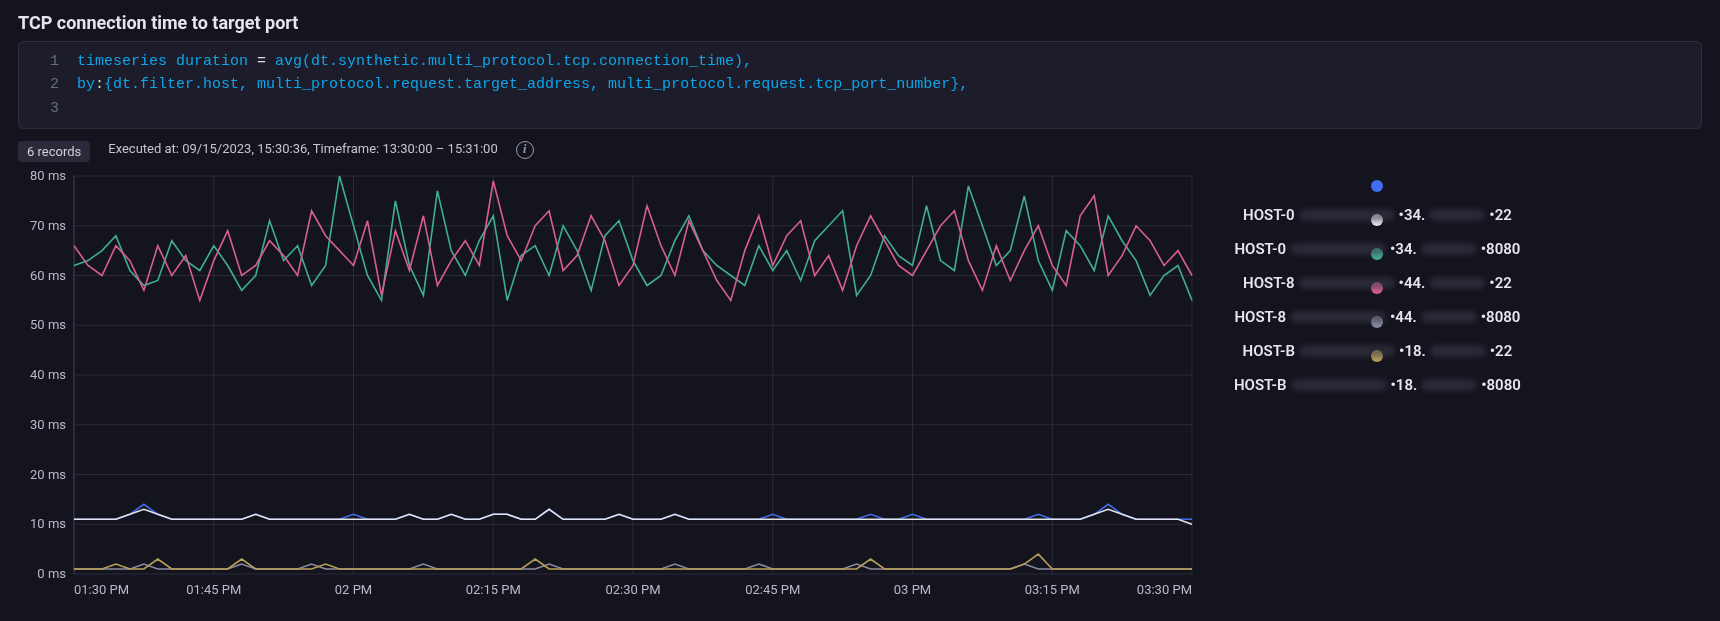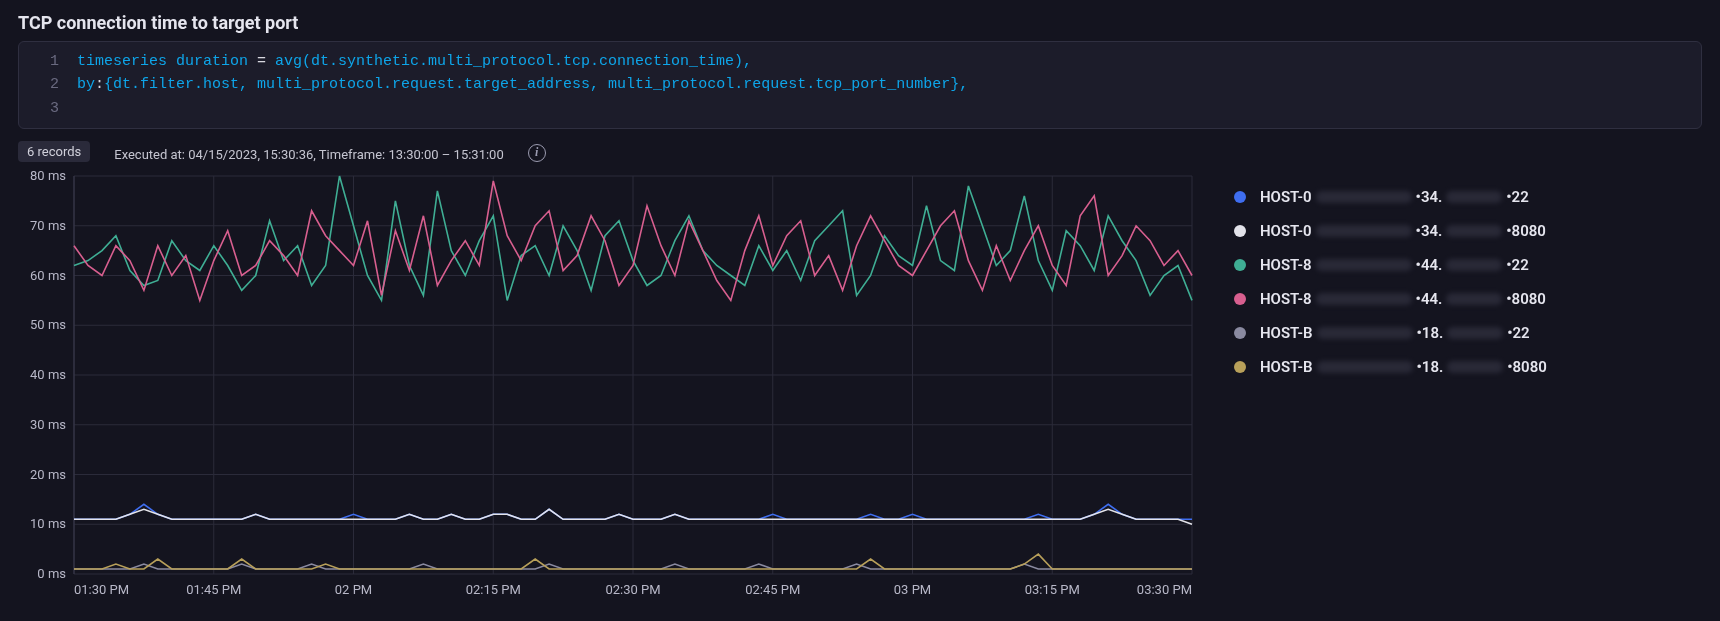--- a/index.html
+++ b/index.html
@@ -46,22 +46,22 @@
   }
   .code-text {
     white-space: pre;
   }
   .tok-kw { color: #0ea5e9; }
   .tok-str { color: #5fb3a1; }
   .tok-pun { color: #d8d8e0; }
 
   .meta-row {
     display: flex;
-    align-items: flex-end;
-    gap: 24px;
+    align-items: flex-start;
+    gap: 18px;
     margin-top: 12px;
     margin-bottom: 4px;
     font-size: 13px;
     color: #c5c5d0;
   }
   .records-badge {
     background: #2a2a3a;
     padding: 3px 9px;
     border-radius: 4px;
     color: #d0d0da;
@@ -92,20 +92,21 @@
     padding: 14px 0 0 30px;
   }
   .legend-item {
     display: flex;
     align-items: center;
     gap: 14px;
     height: 34px;
     font-size: 15px;
     font-weight: 600;
     color: #e5e5ee;
+    flex-direction: column;
   }
   .legend-dot {
     width: 12px; height: 12px; border-radius: 50%;
     flex-shrink: 0;
   }
   .legend-label {
     display: flex;
     align-items: center;
     white-space: nowrap;
   }
@@ -139,21 +140,21 @@
         <div class="code-gutter">2</div>
         <div class="code-text"><span class="tok-kw">by</span><span class="tok-pun">:</span><span class="tok-kw">{dt.filter.host, multi_protocol.request.target_address, multi_protocol.request.tcp_port_number},</span></div>
       </div>
       <div class="code-line">
         <div class="code-gutter">3</div>
       </div>
     </div>
 
   <div class="meta-row">
     <span class="records-badge">6 records</span>
-    <span>Executed at: 04/15/2023, 15:30:36, Timeframe: 13:30:00 – 15:31:00</span>
+    <span>Executed at: 09/15/2023, 15:30:36, Timeframe: 13:30:00 – 15:31:00</span>
     <span class="info-icon">i</span>
   </div>
 
   <div class="chart-area">
     <div class="chart-svg-wrap">
       <svg id="chart-svg" width="1186" height="440">
           <g class="grid">
             <line x1="56" y1="408" x2="1174" y2="408"></line>
             <line x1="56" y1="358.25" x2="1174" y2="358.25"></line>
             <line x1="56" y1="308.5" x2="1174" y2="308.5"></line>

